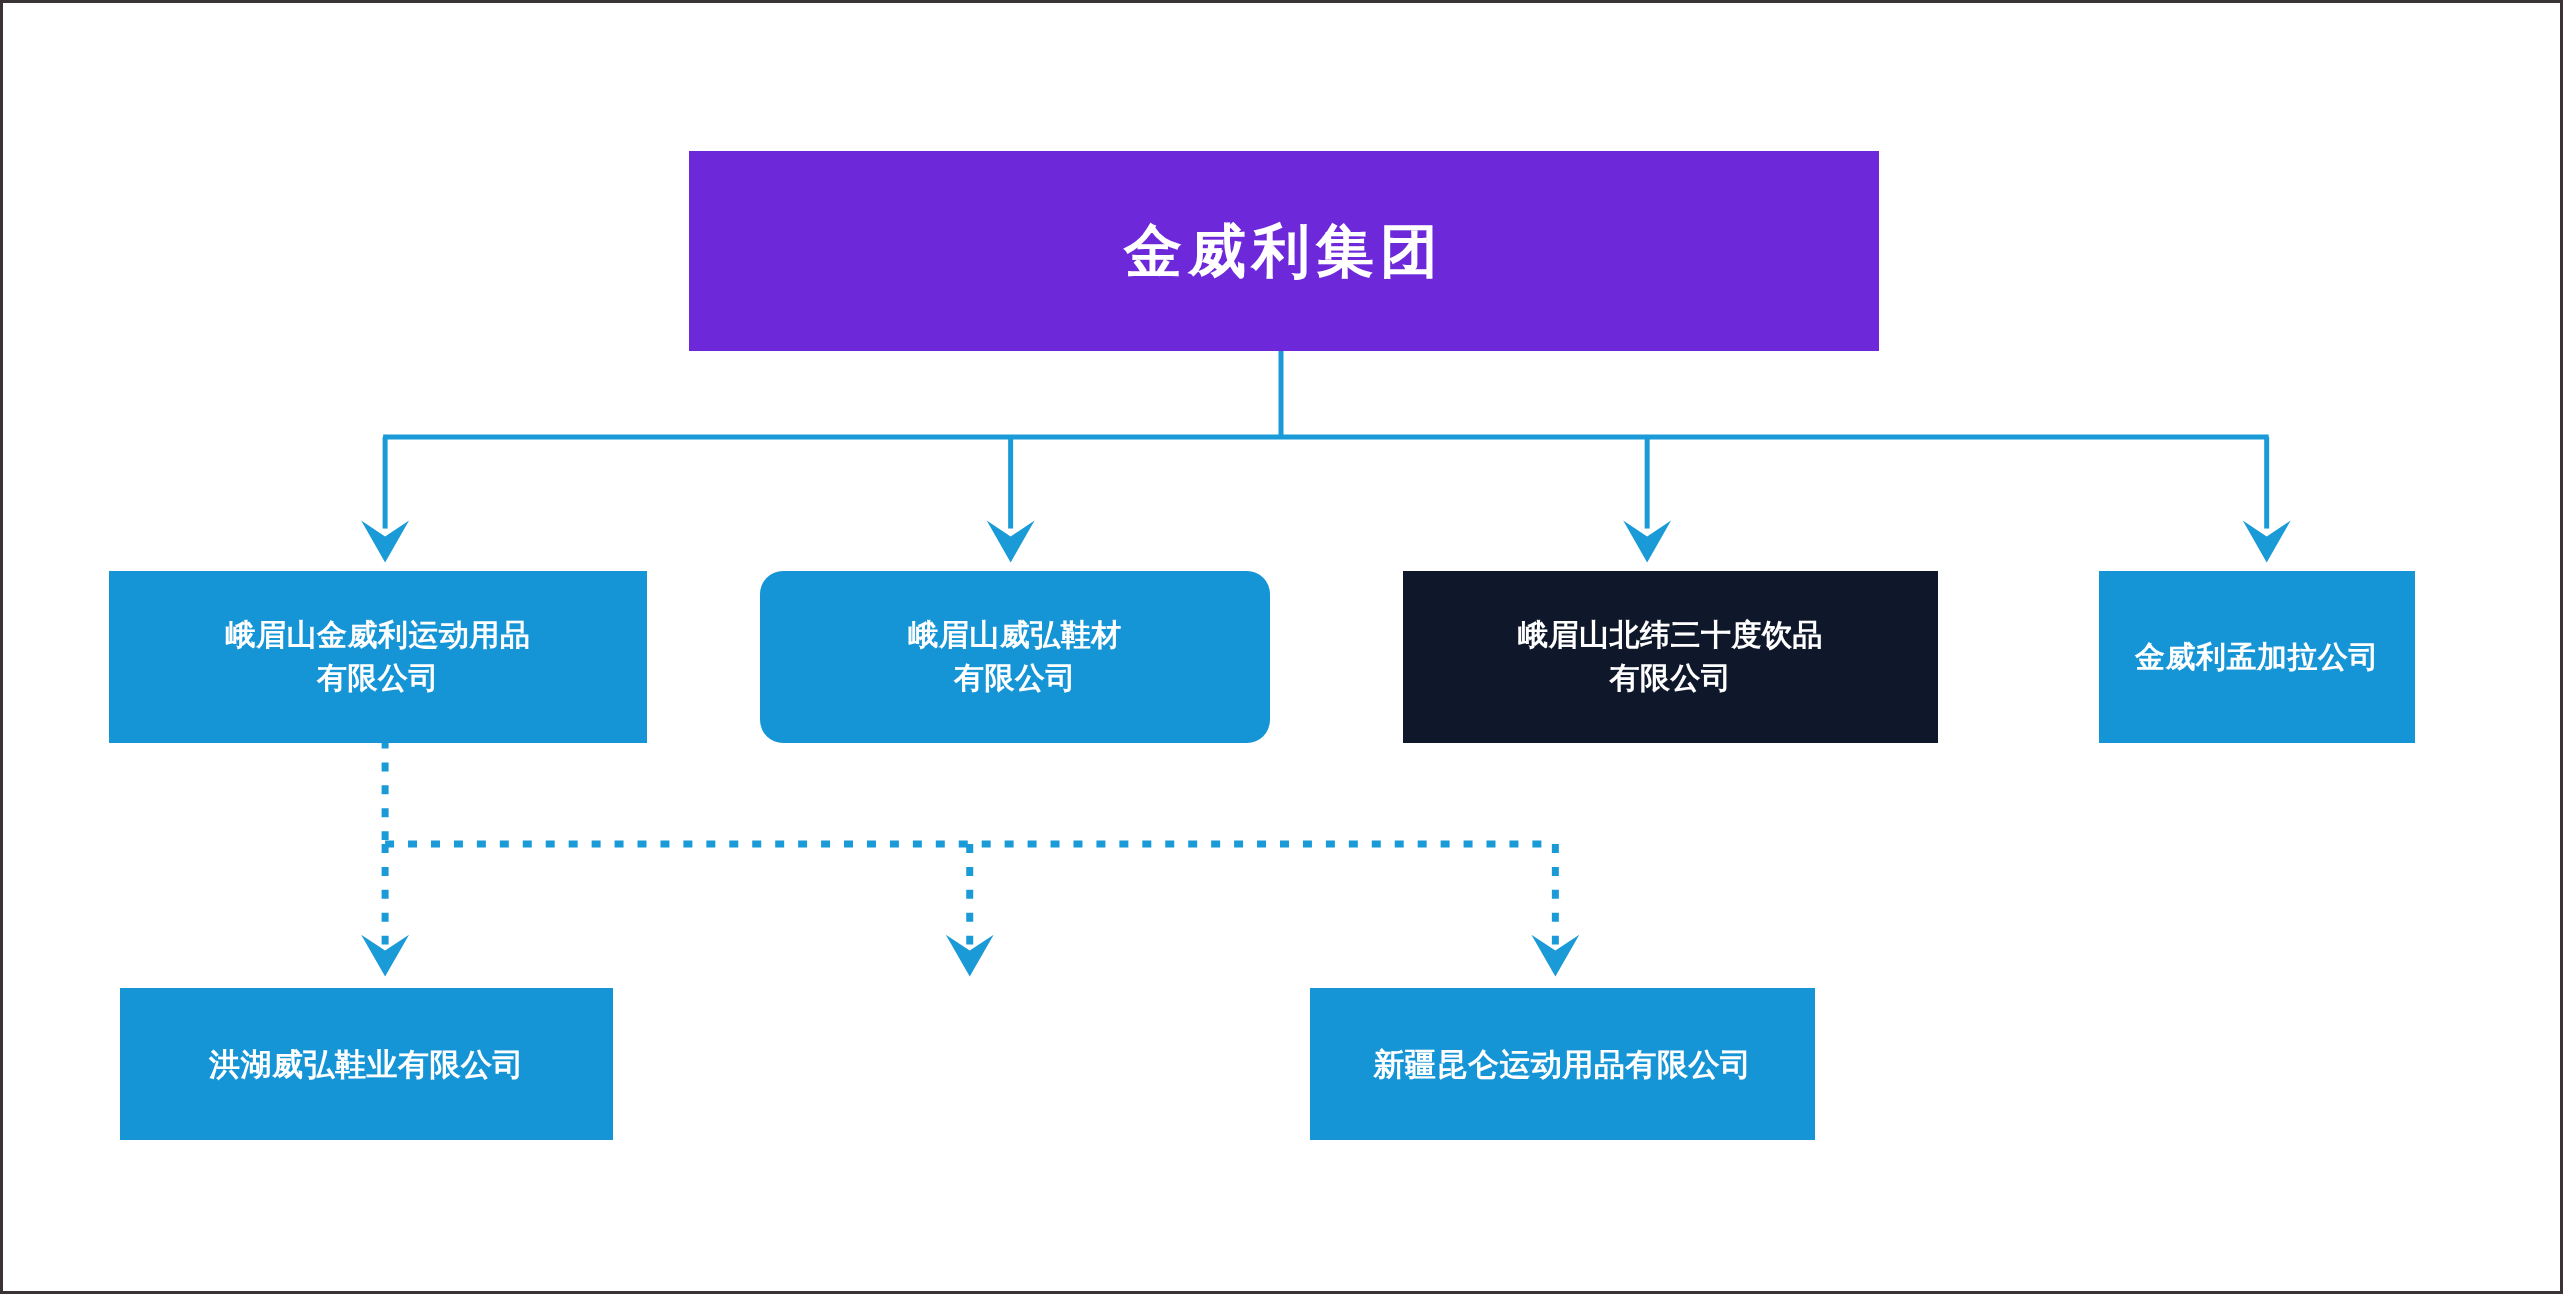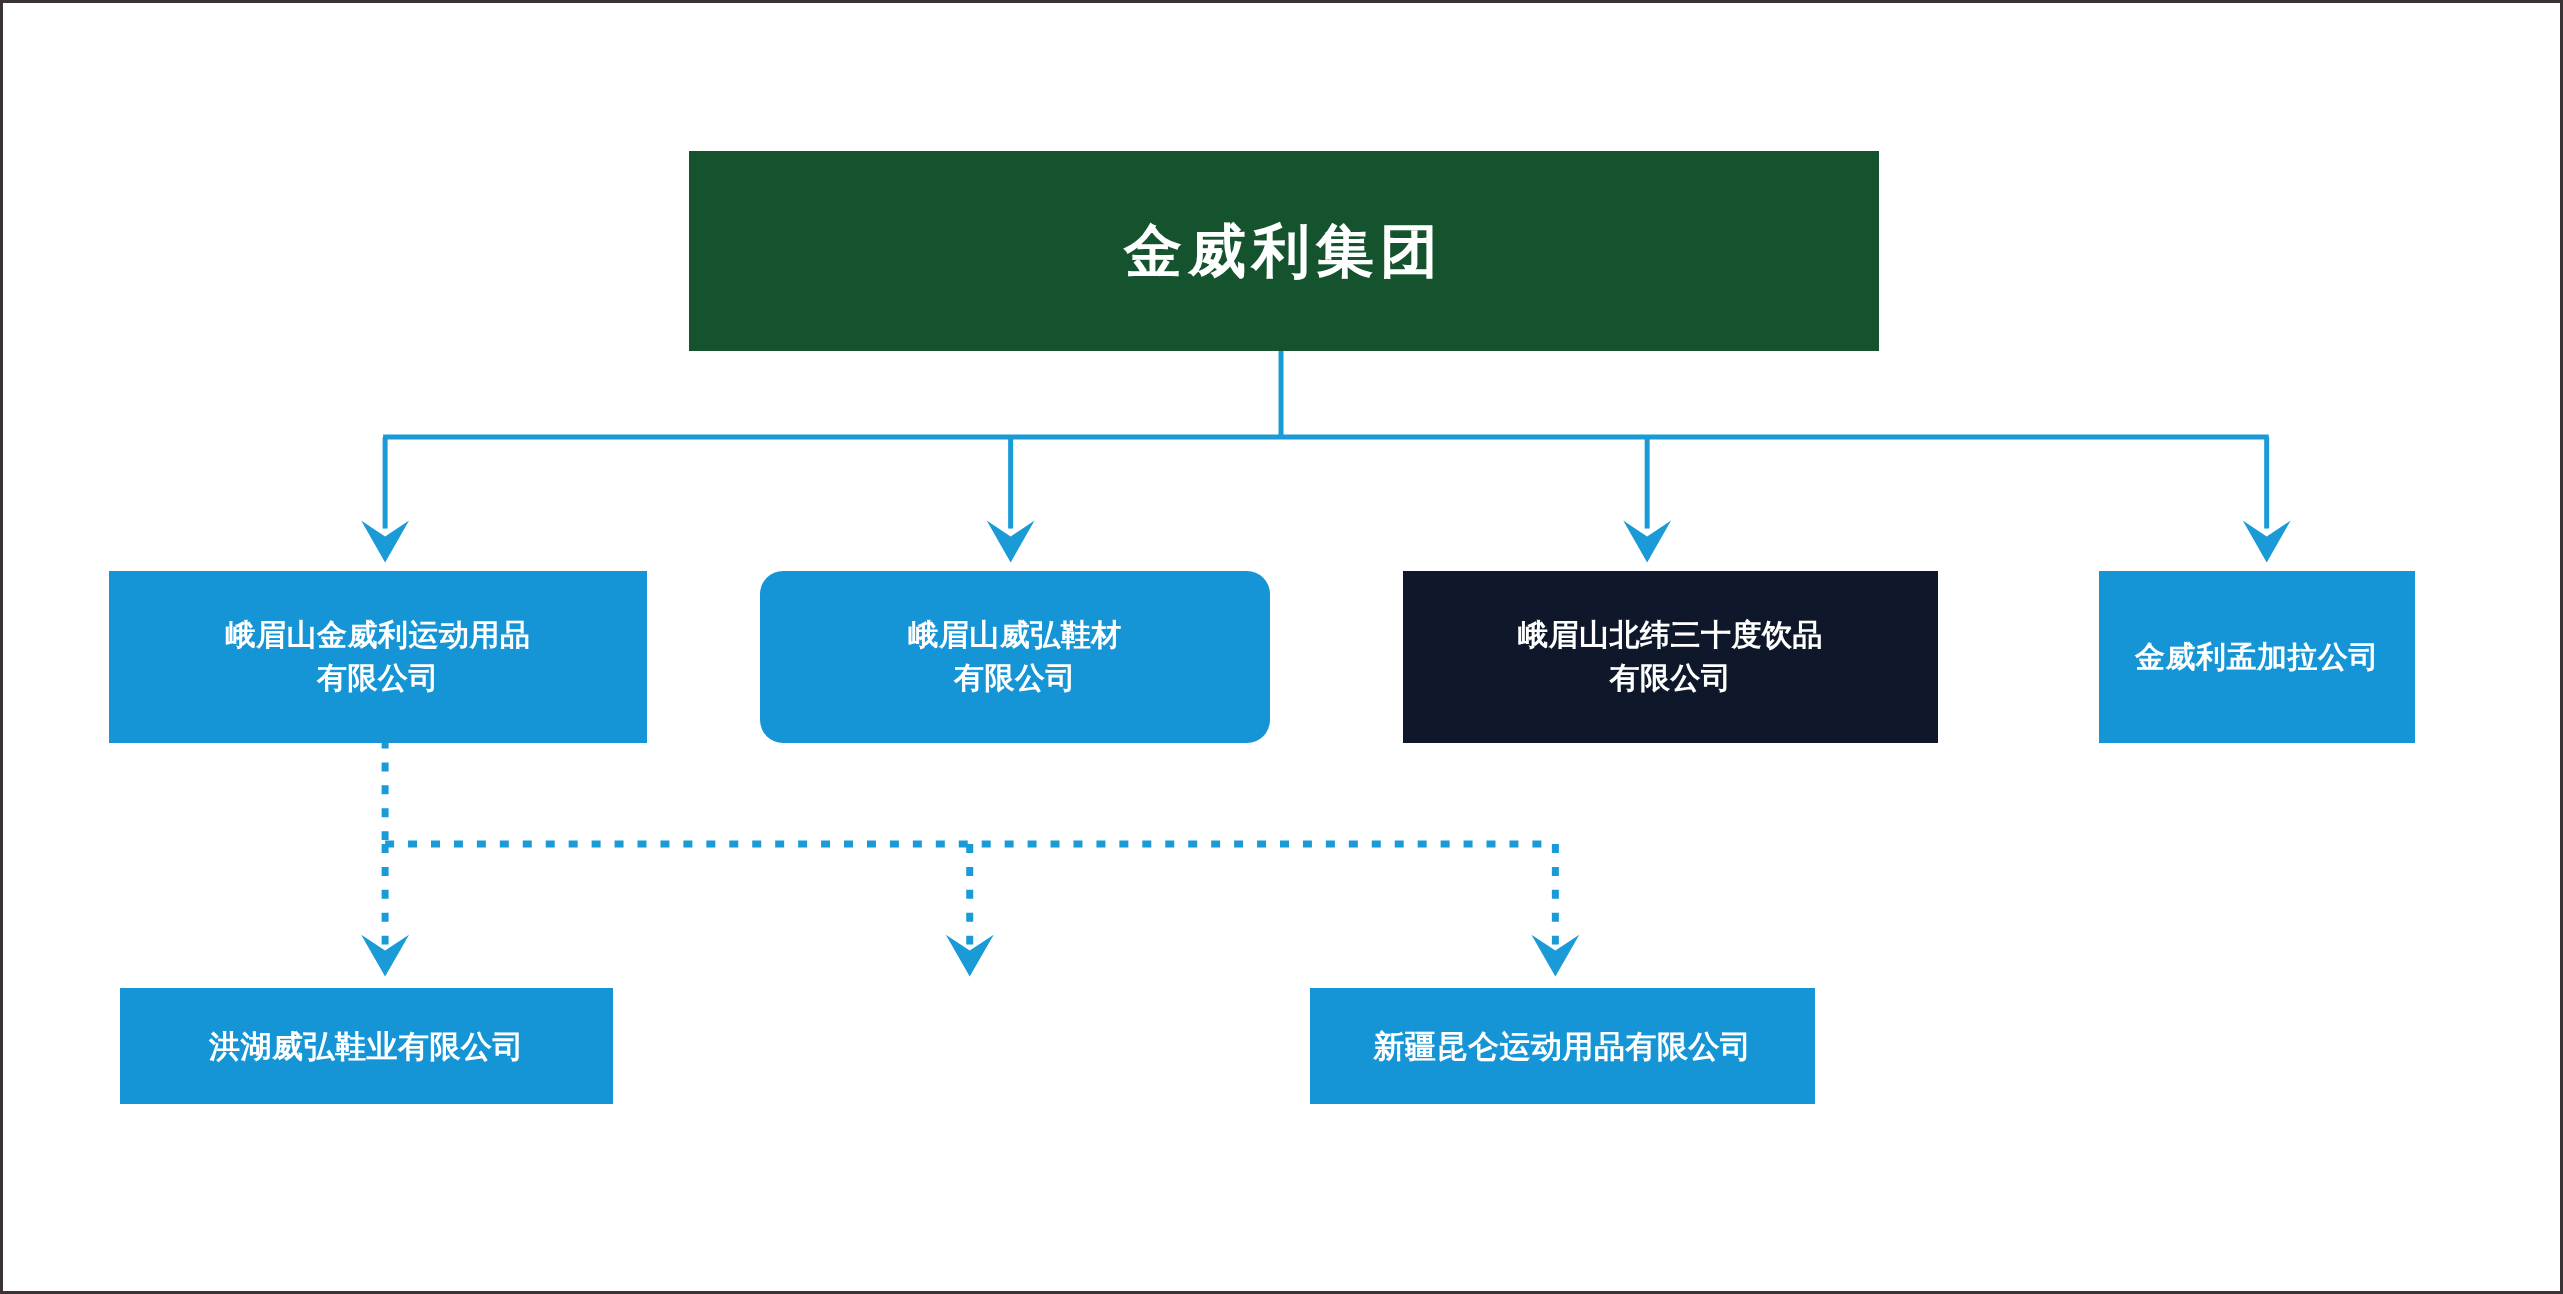--- a/index.html
+++ b/index.html
@@ -53,21 +53,21 @@
     height: 172px;
     font-size: 30px;
   }
   .node.level2.n0 { left: 106px;  width: 538px; }
   .node.level2.n1 { left: 757px;  width: 510px; border-radius: 23px; }
   .node.level2.n2 { left: 1400px; width: 535px; }
   .node.level2.n3 { left: 2096px; width: 316px; }
 
   .node.level3 {
     top: 985px;
-    height: 116px;
+    height: 152px;
     font-size: 31px;
   }
   .node.level3.g0 { left: 117px;  width: 493px; }
   .node.level3.g1 { left: 695px;  width: 535px; }
   .node.level3.g2 { left: 1307px; width: 505px; }
 
   svg { display: block; }
 </style>
 </head>
 <body>
@@ -105,21 +105,21 @@
       <polygon points="383,978 359,936 383,952 407,936" fill="#1A9AD7"></polygon>
 
       <line x1="969" y1="845" x2="969" y2="948" stroke="#1A9AD7" stroke-width="7" stroke-dasharray="9 14" stroke-linecap="butt"></line>
       <polygon points="969,978 945,936 969,952 993,936" fill="#1A9AD7"></polygon>
 
       <line x1="1556" y1="845" x2="1556" y2="948" stroke="#1A9AD7" stroke-width="7" stroke-dasharray="9 14" stroke-linecap="butt"></line>
       <polygon points="1556,978 1532,936 1556,952 1580,936" fill="#1A9AD7"></polygon>
     </g>
   </svg>
 
-  <div class="node root" style="background:#14532d;">金威利集团</div>
+  <div class="node root" style="background:#6d28d9;">金威利集团</div>
 
   <div class="node level2 n0" style="background:#1595D6;">峨眉山金威利运动用品
 有限公司</div>
 
   <div class="node level2 n1" style="background:#1595D6;">峨眉山威弘鞋材
 有限公司</div>
 
   <div class="node level2 n2" style="background:#0f172a;">峨眉山北纬三十度饮品
 有限公司</div>
 

